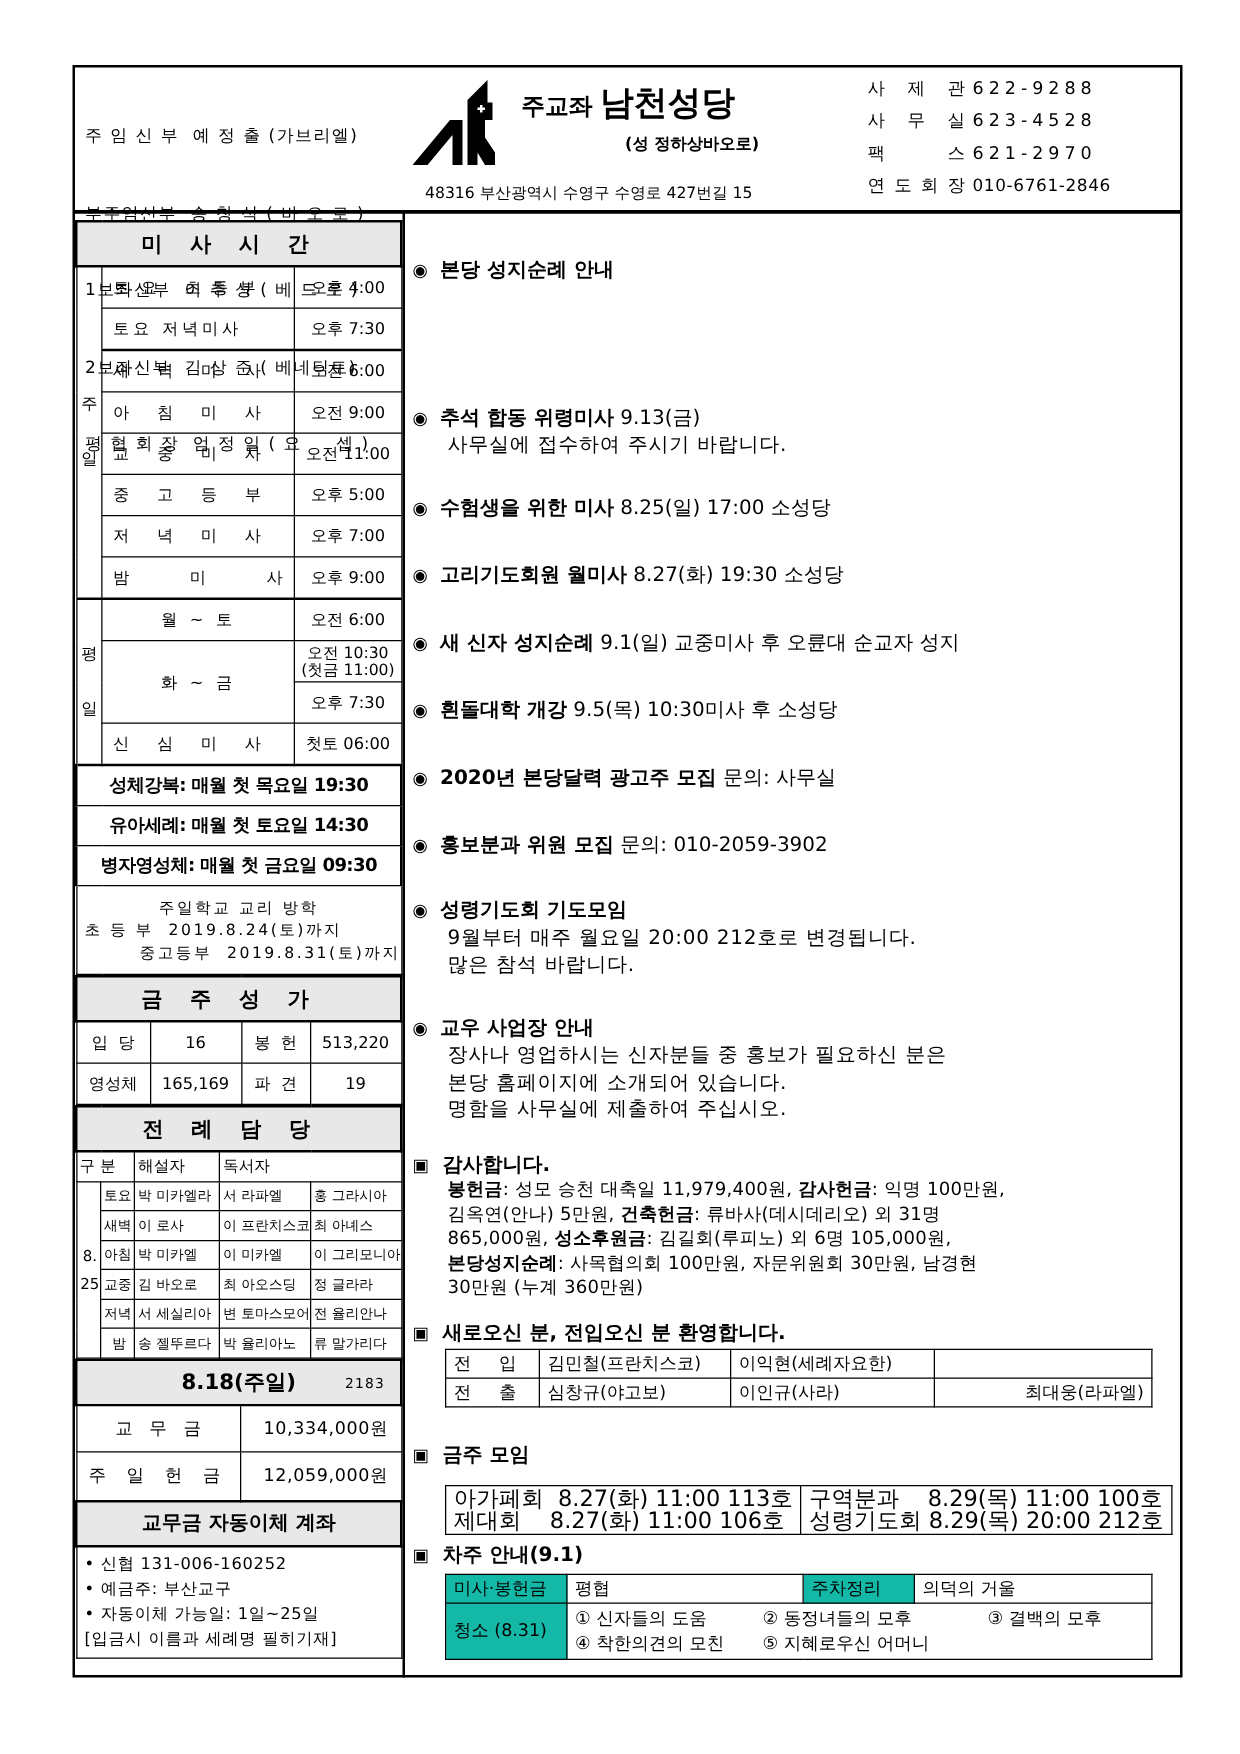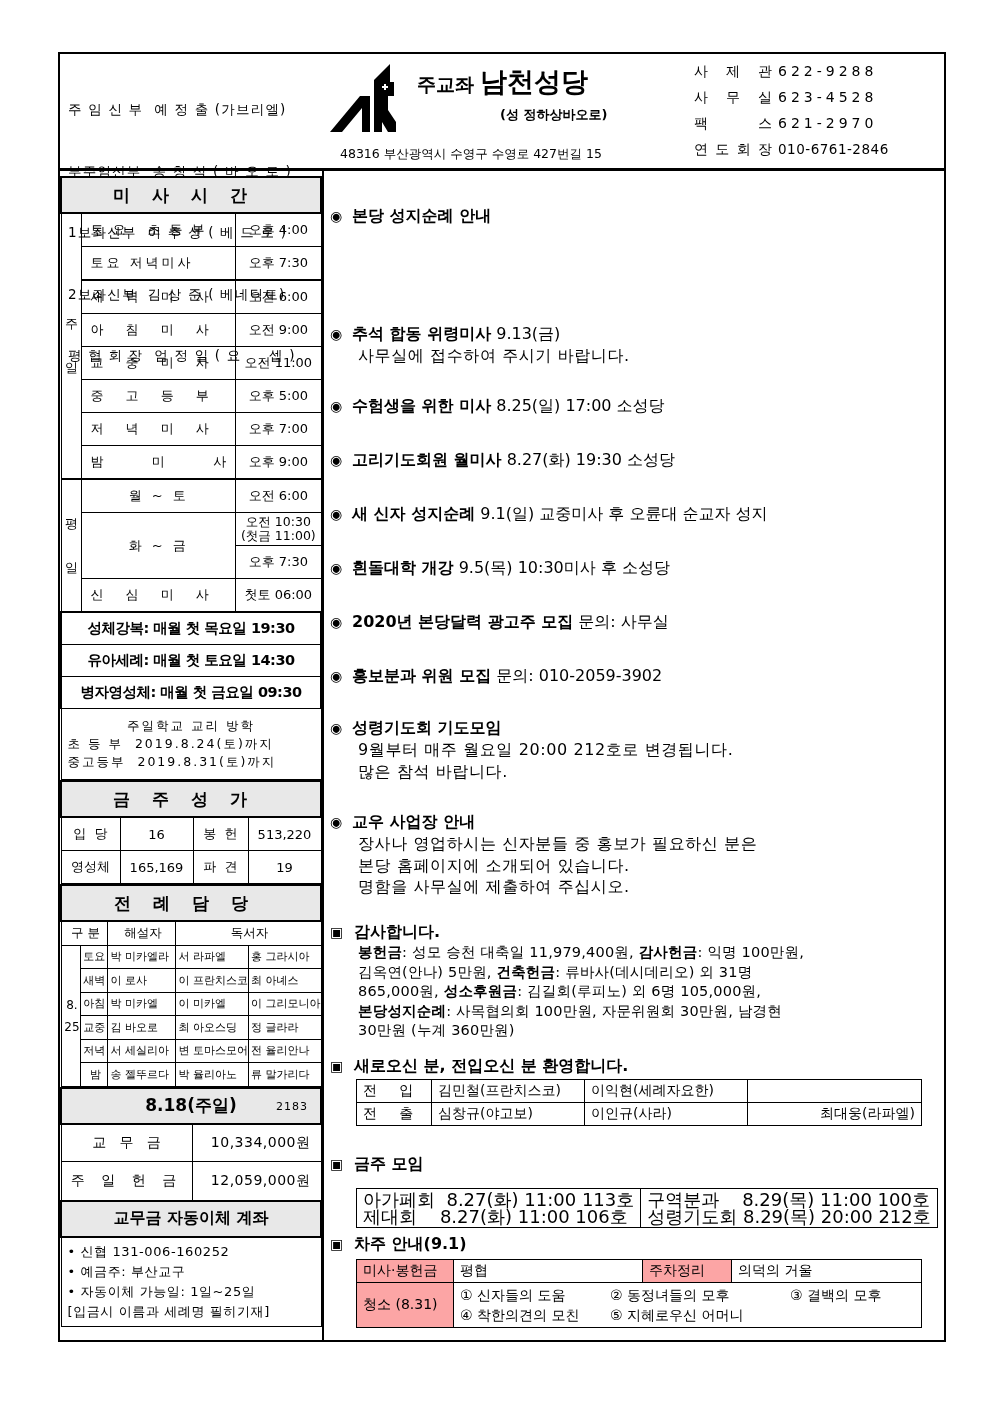--- a/index.html
+++ b/index.html
@@ -25,34 +25,34 @@
   .lt{width:262px;font-size:13px;}
   .lt td{border:1px solid #000;height:32px;text-align:center;padding:0;}
   .lt .sec{background:#e8e8e8;font-weight:bold;font-size:17px;letter-spacing:22px;height:34px;border:2px solid #000;}
   .lt .side{width:24px;font-size:13px;line-height:22px;}
   .lt .name{letter-spacing:9px;text-align:left;padding-left:8px;width:100px;}
   .lt .time{width:110px;}
   .lt .bold{font-weight:bold;font-size:14.5px;letter-spacing:-0.5px;height:31px;border-left:2px solid #000;border-right:2px solid #000;}
   .lt .school{font-size:12.5px;line-height:18px;letter-spacing:2px;height:70px;}
   .st td{font-size:13px;}
   .lit td{font-size:11px;height:22.5px;text-align:left;padding-left:2px;white-space:nowrap;}
-  .lit .hd td{font-size:12.5px;text-align:center;}
+  .lit .hd td{font-size:12.5px;}
   .acct{font-size:13px;line-height:20px;text-align:left!important;padding:4px 6px!important;letter-spacing:0.6px;}
   
   .right{position:absolute;left:270px;top:140px;width:610px;font-size:16px;}
   .ann{position:absolute;left:0;white-space:nowrap;}
   .ann .bul{display:inline-block;width:22px;font-size:14px;}
   .ann b{font-size:16px;}
   .ann .body{margin-left:28px;line-height:21.5px;letter-spacing:0.6px;}
   .sq{display:inline-block;width:24px;font-size:14px;}
   .thanks{position:absolute;left:0;top:728px;}
   .thanks .body{margin-left:28px;font-size:14.5px;line-height:19.5px;white-space:nowrap;letter-spacing:0.2px;}
   .rtbl{border:1px solid #000;font-size:14px;padding-left:29px;}
   .rtbl td{border:1px solid #000;padding:0 6px;height:22px;white-space:nowrap;}
-  .gray{background:#fca5a5;margin-top:31px;}
+  .gray{background:#14b8a6;margin-top:31px;}
 </style>
 </head>
 <body>
 
 <div class="page">
 
   <div class="hdr">
     <div class="clergy">
       <div><span>주 임 신 부</span>  <span>예 정 출 (가브리엘)</span></div>
       <div><span>부주임신부</span>  <span>송 창 석 ( 바 오 로 )</span></div>
@@ -175,21 +175,21 @@
       <tr>
             <td colspan="3" class="bold">유아세례:  매월 첫 토요일 14:30</td>
           </tr>
       <tr>
             <td colspan="3" class="bold">병자영성체:  매월 첫 금요일 09:30</td>
           </tr>
       <tr>
             <td colspan="3" class="school">
         <div>주일학교 교리 방학</div>
         <div style="text-align:left;padding-left:6px;white-space:pre">초 등 부  2019.8.24(토)까지</div>
-        <div style="text-align:left;padding-left:6px;white-space:pre">중고등부  2019.8.31(토)까지</div>
+        <div style="text-align:right;padding-left:6px;white-space:pre">중고등부  2019.8.31(토)까지</div>
       </td>
           </tr>
     </tbody>
       </table>
 
     <table class="lt st">
       <tbody>
           <tr>
             <td colspan="4" class="sec">금주성가</td>
           </tr>

